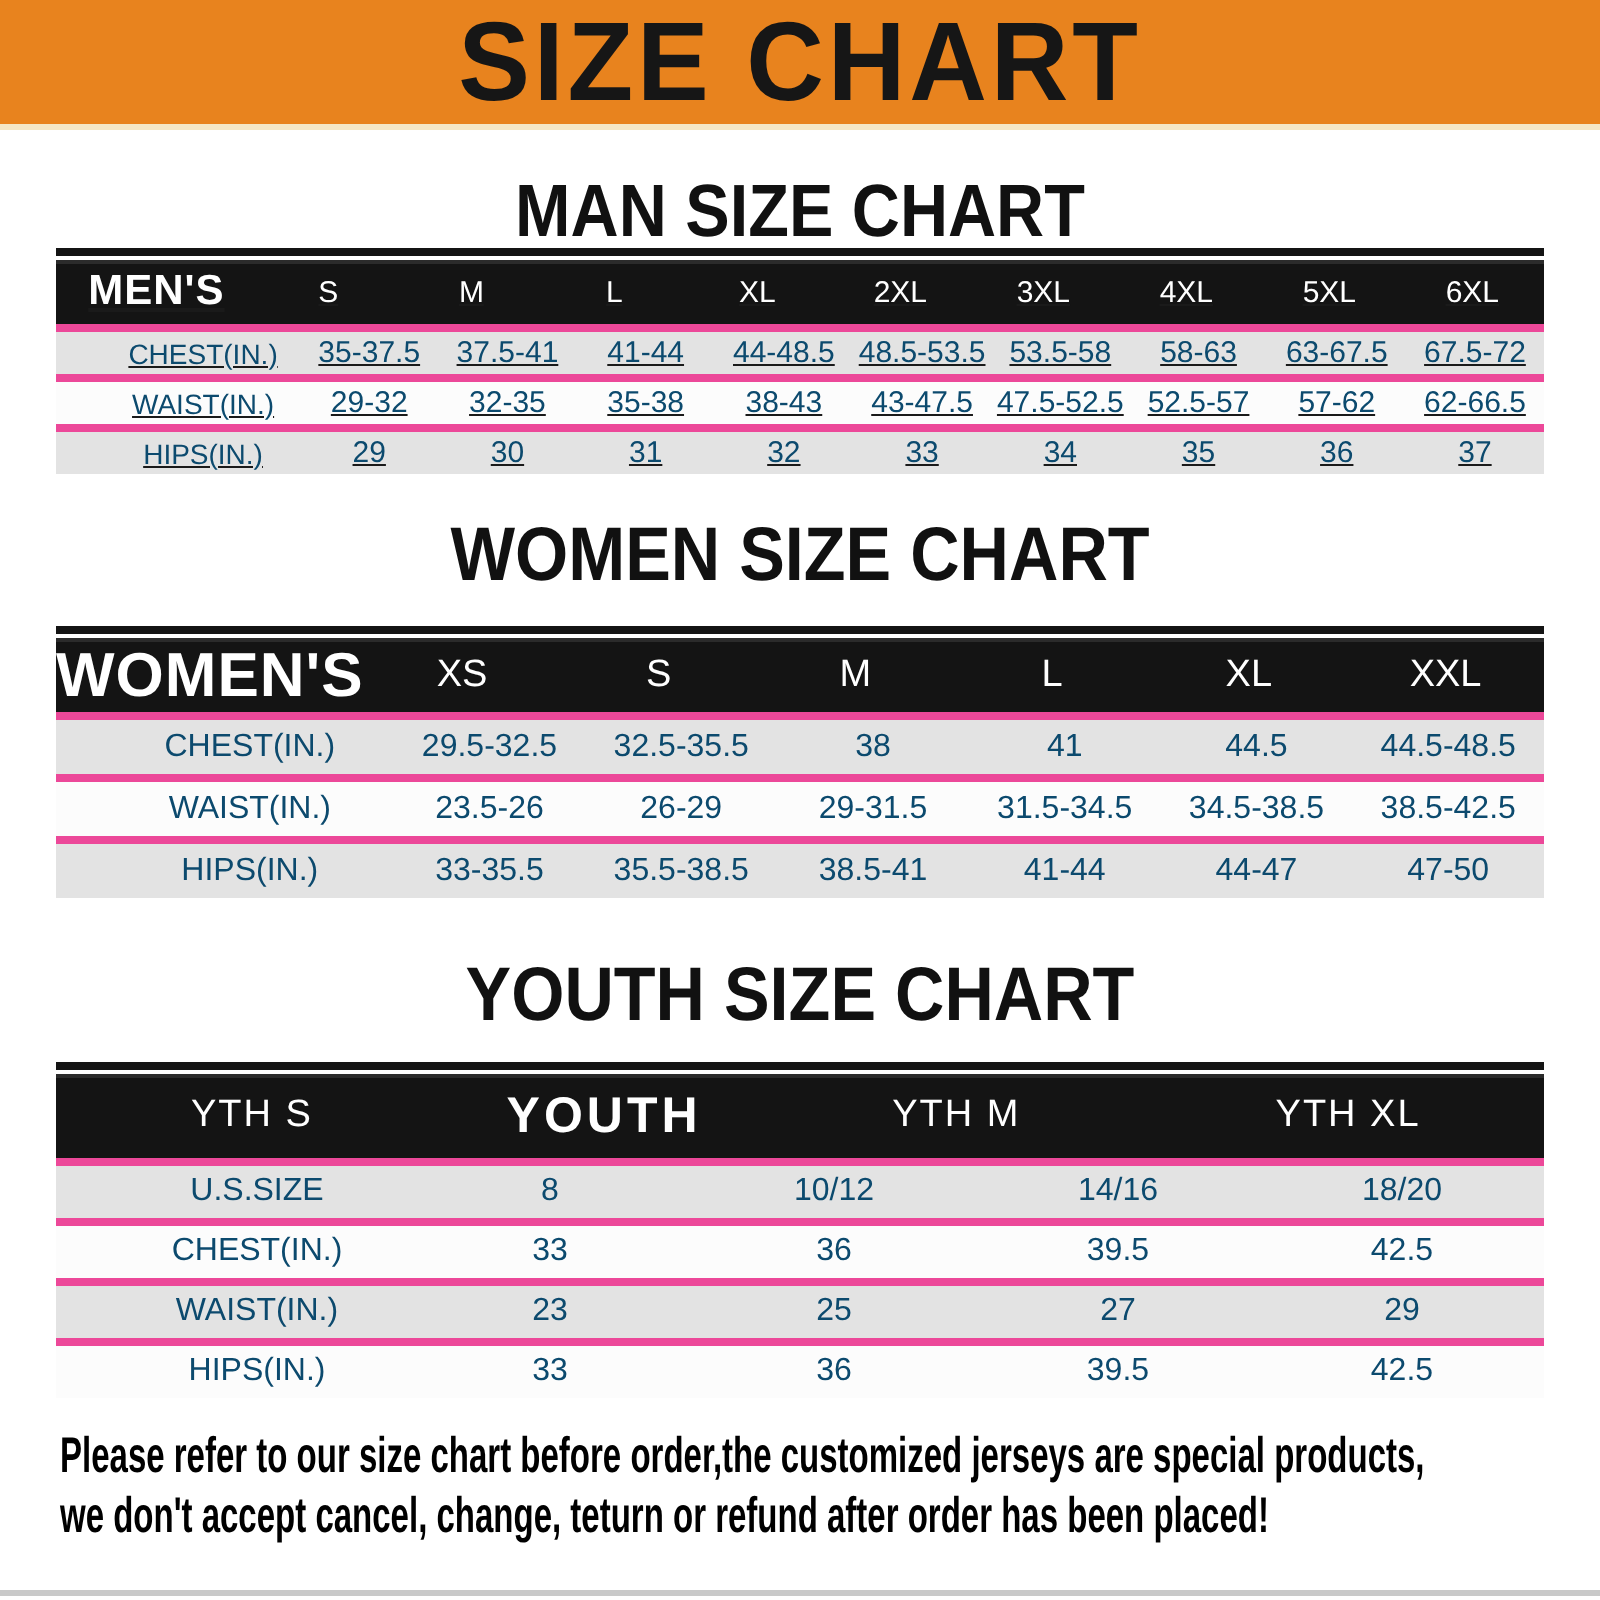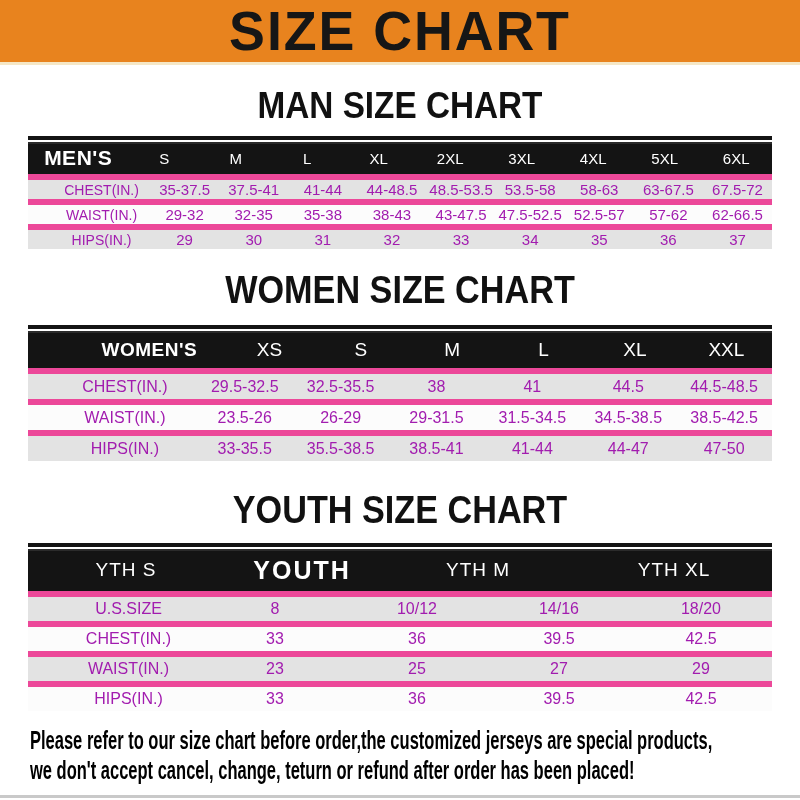--- a/index.html
+++ b/index.html
@@ -42,33 +42,33 @@
   .size-table { margin: 10px 28px 0 28px; }
   .topline { height: 4px; background: #141414; margin-bottom: 2px; }
   .trow { display: flex; align-items: center; }
   .thead {
     background: #141414; color: #ffffff;
     box-shadow: inset 0 2px 0 rgba(255,255,255,0.10);
   }
   .tcell { flex: 1 1 0; text-align: center; white-space: nowrap; }
   .tlabel { flex: 0 0 var(--labelw, 14%); }
   .thead .tlabel { font-weight: bold; letter-spacing: 0.5px; }
-  .tdata { border-top: 6px solid #ec4899; color: #a21caf; padding-left: 25px; }
+  .tdata { border-top: 4px solid #ec4899; color: #0c4a6e; padding-left: 25px; }
   .tdata.odd { background: #E3E3E3; }
   .tdata.even { background: #FCFCFC; }
 
-  .t-man   { --labelw: 13.5%; margin-top: 12px; }
+  .t-man   { --labelw: 13.5%; margin-top: 0; text-decoration: underline; }
   .t-man .thead { height: 32px; font-size: 15px; }
   .t-man .thead .tlabel { font-size: 21px; }
   .t-man .tdata { height: 25px; font-size: 15px; }
   .t-man .tdata .tlabel { font-size: 14px; }
 
   .t-women { --labelw: 20%; margin-top: 16px; }
   .t-women .thead { height: 37px; font-size: 19px; }
-  .t-women .thead .tlabel { font-size: 19px; margin-left: 47px; }
+  .t-women .thead .tlabel { font-size: 31px; }
   .t-women .tdata { height: 31px; font-size: 16px; }
   .t-women .tdata .tlabel { font-size: 16px; }
 
   .t-youth { --labelw: 21%; margin-top: 14px; }
   .t-youth .thead { height: 42px; font-size: 19px; letter-spacing: 1px; }
   .t-youth .thead .tlabel { font-size: 25px; letter-spacing: 2px; }
   .t-youth .tdata { height: 30px; font-size: 16px; }
   .t-youth .tdata .tlabel { font-size: 16px; }
 
   

